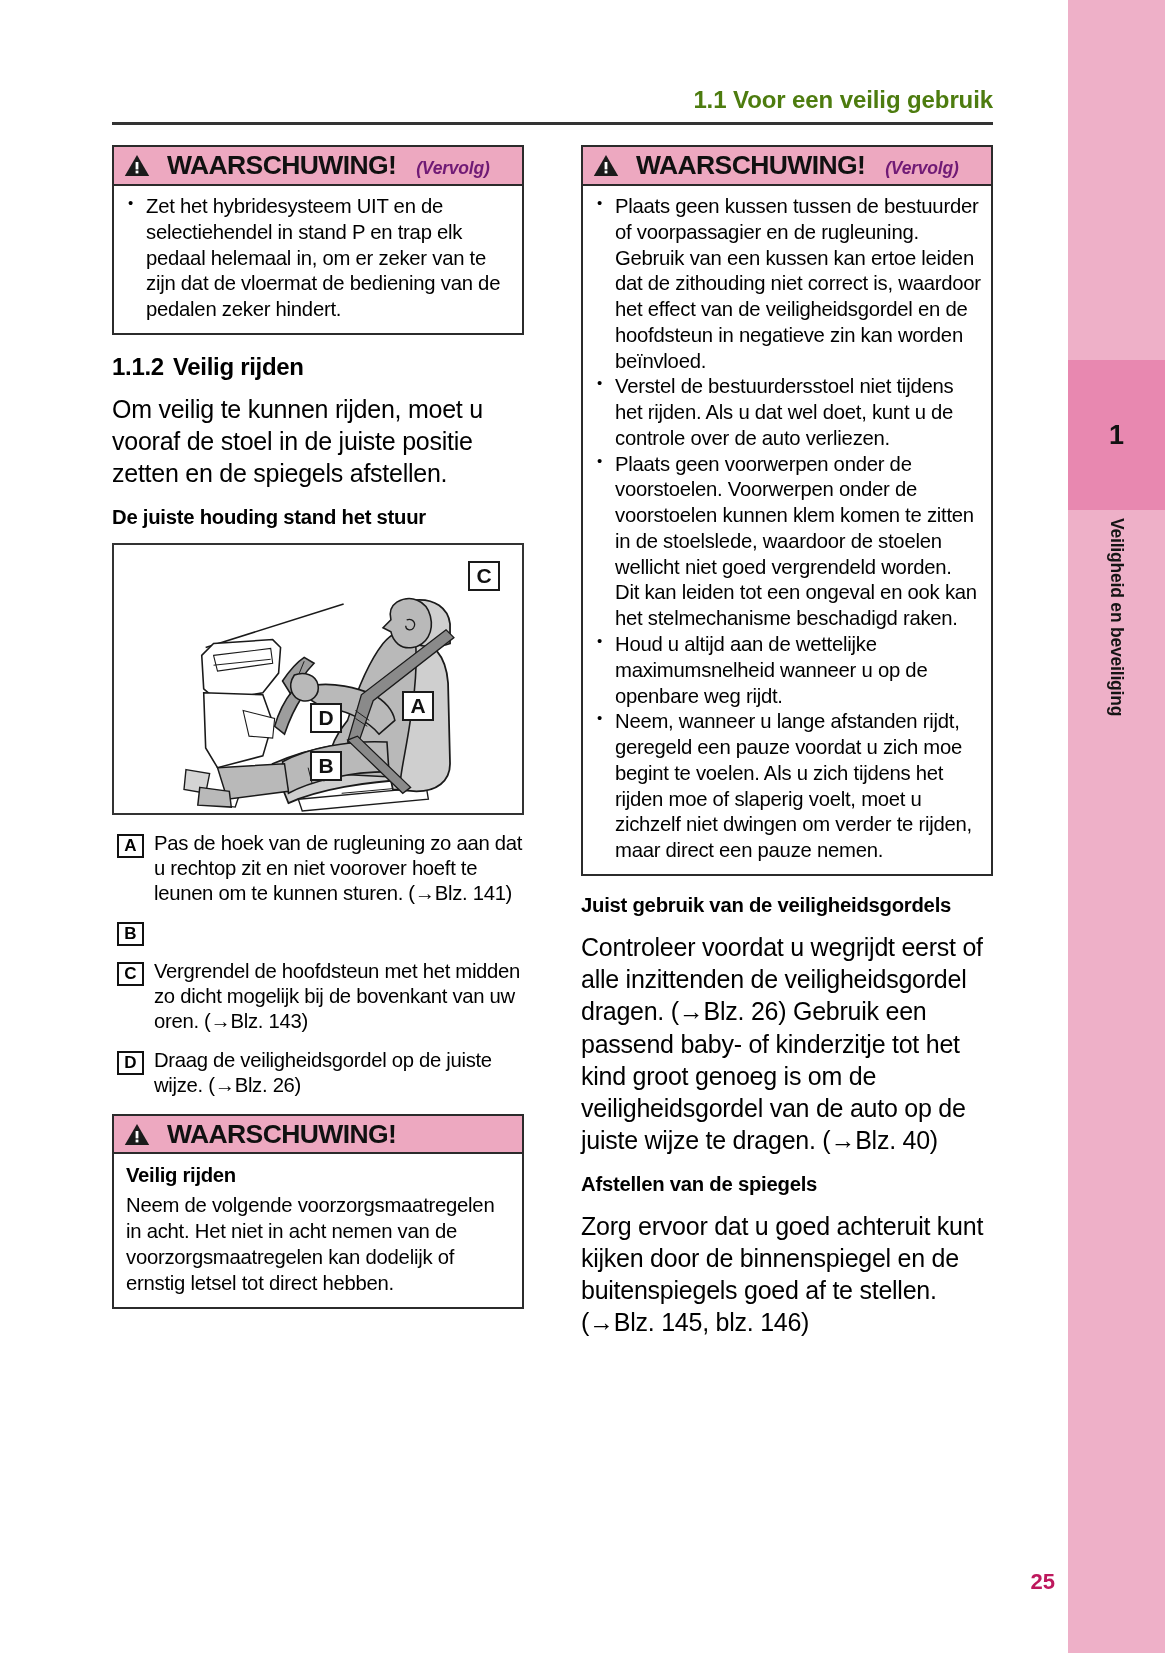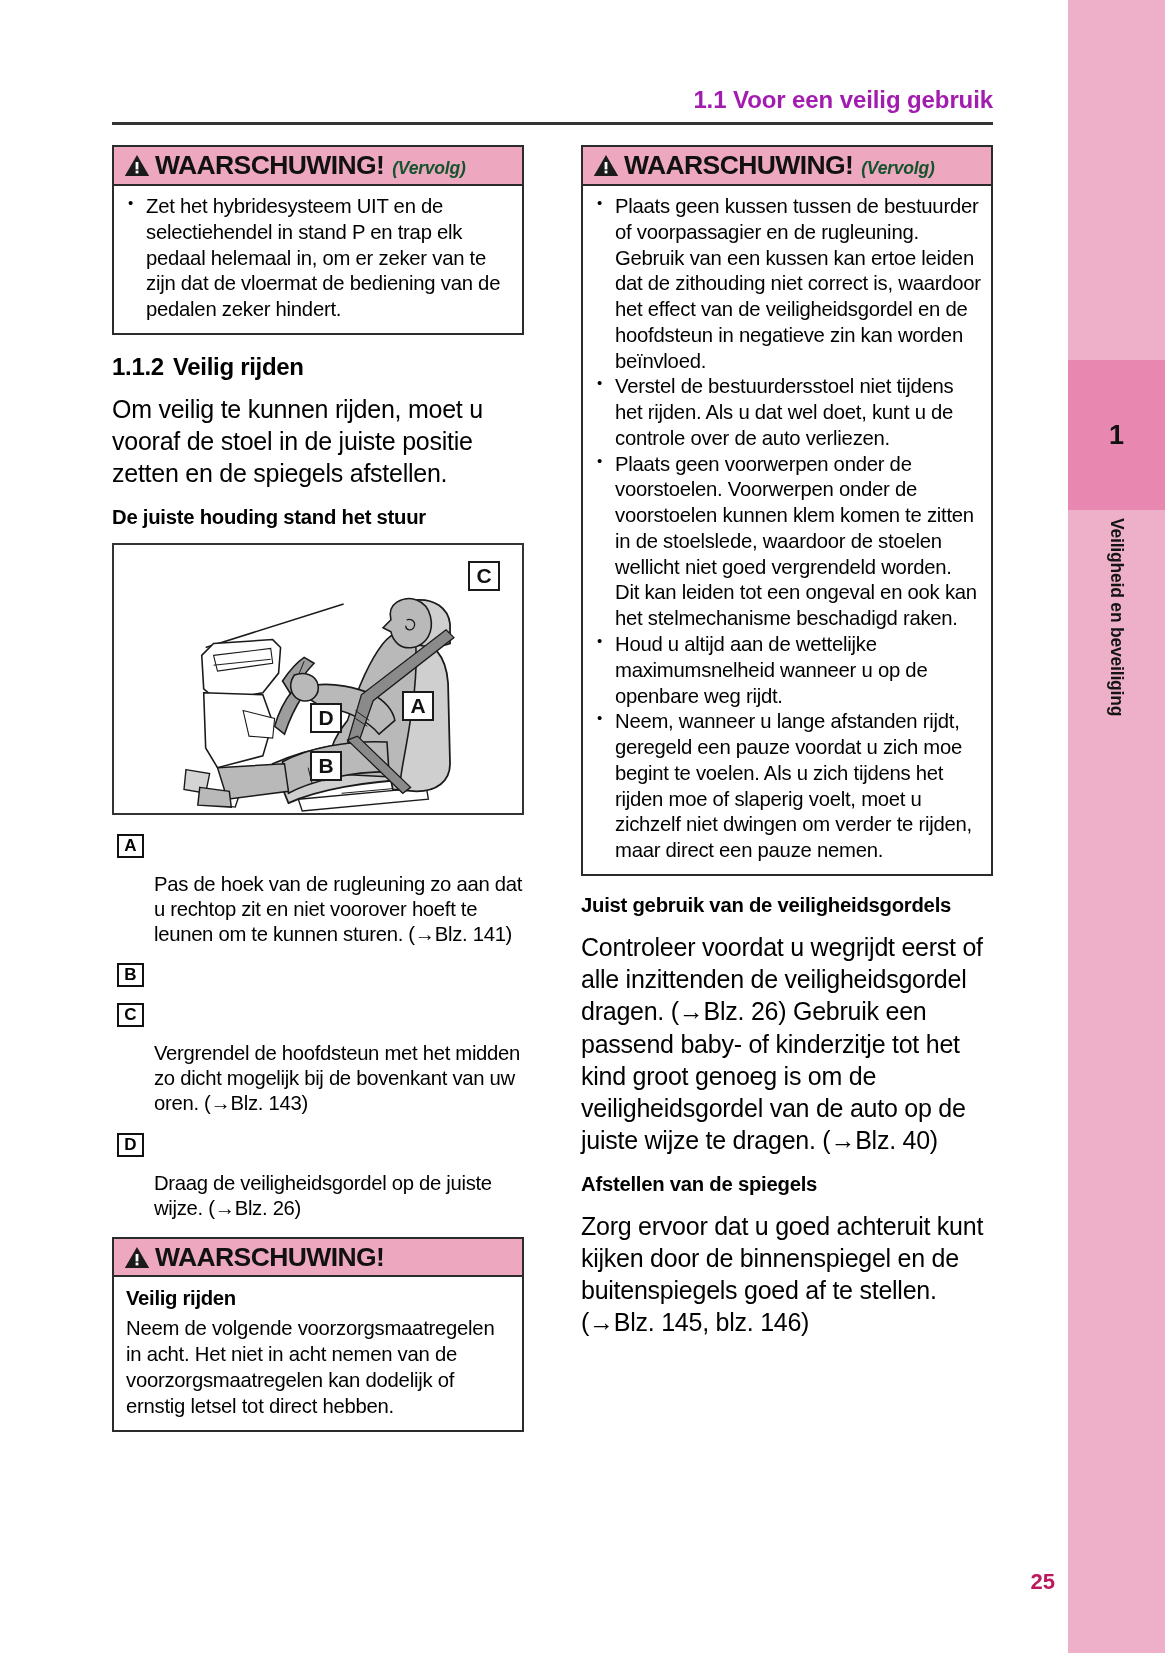--- a/index.html
+++ b/index.html
@@ -63,21 +63,21 @@
     position: absolute;
     left: 112px;
     top: 86px;
     width: 881px;
     text-align: right;
   }
   #page-header .htitle {
     font-size: 24px;
     font-weight: bold;
     letter-spacing: -0.1px;
-    color: #a21caf;
+    color: #4d7c0f;
   }
   #header-rule {
     position: absolute;
     left: 112px;
     top: 122px;
     width: 881px;
     height: 2.5px;
     background: #333;
   }
 
@@ -100,42 +100,42 @@
     border: 2.5px solid #2b2b2b;
     background: #ffffff;
     margin-bottom: 18px;
   }
   .warn-head {
     background: #eda8c0;
     border-bottom: 2.5px solid #2b2b2b;
     display: flex;
     align-items: baseline;
     padding: 4px 8px 5px 10px;
-    gap: 5px;
+    gap: 17px;
   }
   .warn-tri {
     width: 26px;
     height: 23px;
     position: relative;
     top: 3px;
     flex: 0 0 auto;
   }
   .warn-title {
     font-size: 26.5px;
     font-weight: bold;
     letter-spacing: -0.6px;
     color: #111;
     line-height: 1;
   }
   .warn-cont {
     font-size: 17.5px;
     font-weight: bold;
     font-style: italic;
     letter-spacing: -0.2px;
-    color: #14532d;
+    color: #701a75;
     margin-left: 3px;
   }
   .warn-body {
     padding: 8px 10px 10px 12px;
   }
   .warn-body ul {
     margin: 0;
     padding: 0;
     list-style: none;
   }
@@ -231,21 +231,20 @@
     align-items: center;
     justify-content: center;
     font-size: 17px;
     font-weight: bold;
     margin: 3px 10px 0 5px;
   }
   .ab-text {
     font-size: 20.3px;
     line-height: 1.24;
     letter-spacing: -0.3px;
-    margin-top: 41px;
   }
 
   
   #page-number {
     position: absolute;
     right: 110px;
     bottom: 58px;
     font-size: 22px;
     font-weight: bold;
     color: #be185d;

